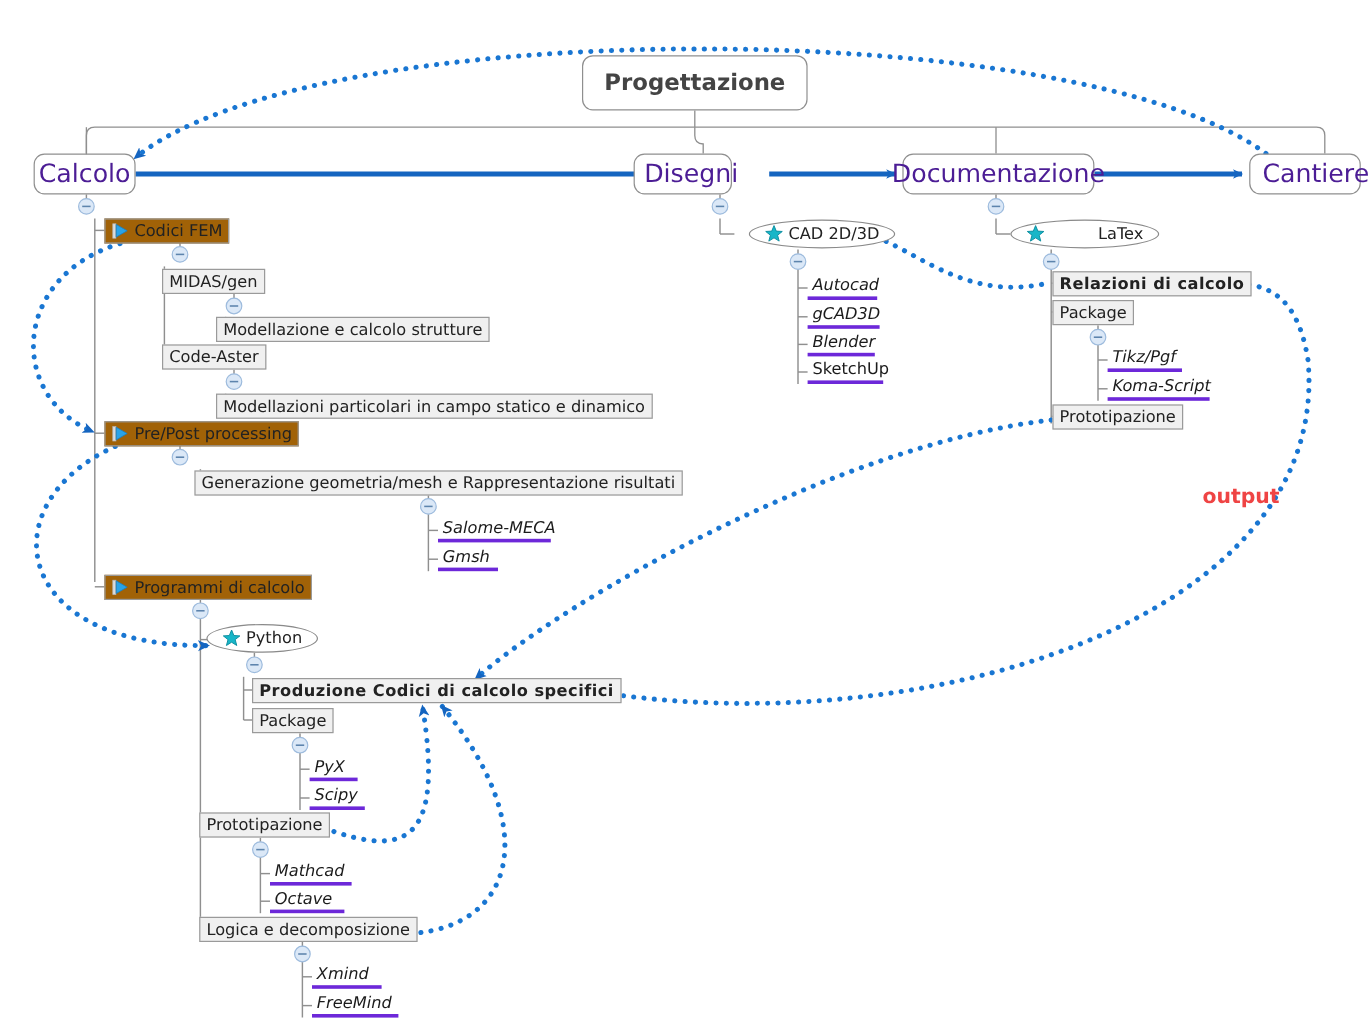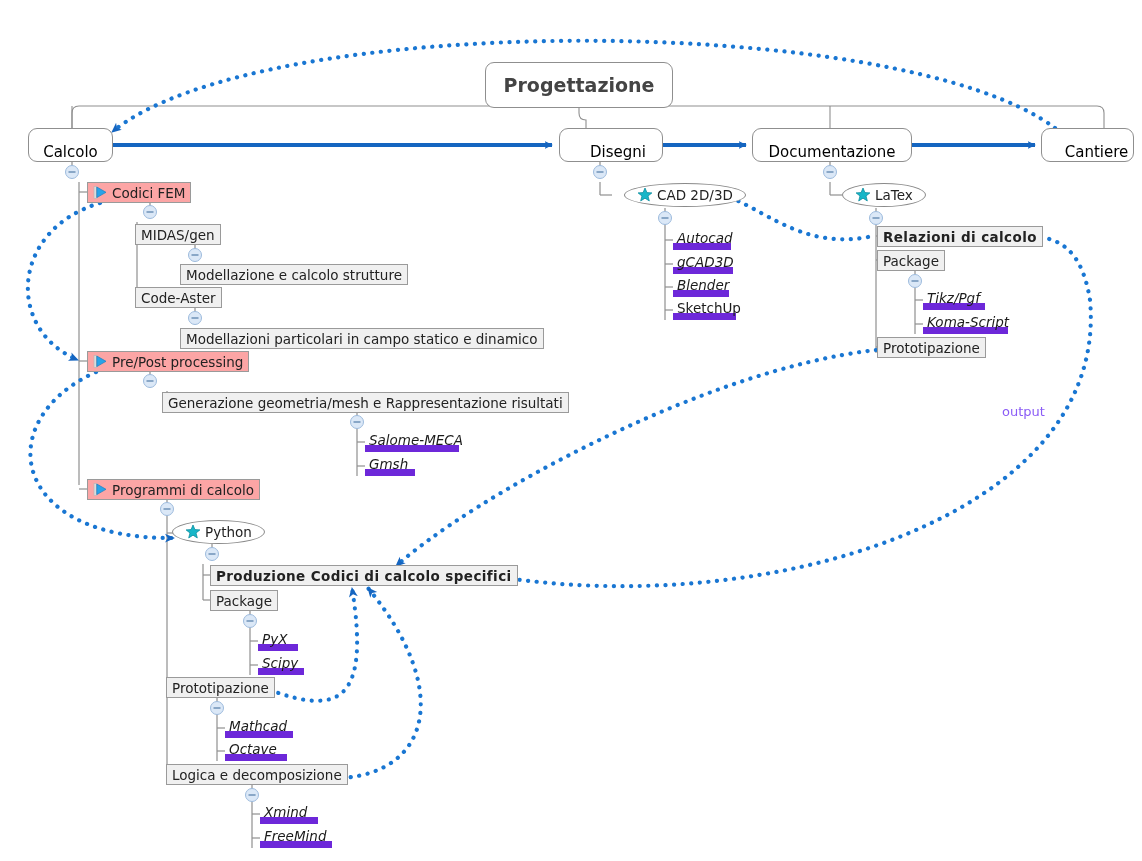--- a/index.html
+++ b/index.html
@@ -7,44 +7,44 @@
        font-family:"DejaVu Sans","Liberation Sans",sans-serif;}
   #stage{position:absolute;left:0;top:0;width:1142px;height:861px;}
   svg#wires{position:absolute;left:0;top:0;width:1142px;height:861px;pointer-events:none;}
 
   .node{position:absolute;box-sizing:border-box;white-space:nowrap;
         display:flex;align-items:center;}
 
   
   .rbox{border:1px solid #8f8f8f;border-radius:9px;background:#ffffff;
         color:#3a3a3a;padding:0 14px;height:34px;justify-content:center;}
-  .rbox.root{height:46px;font-size:19px;font-weight:bold;padding:0 26px;color:#444;margin-top:16px;}
-  .rbox.lvl1{font-size:15px;color:#000000;align-items:flex-end;}
-
-  
-  .pbox{border:1px solid #9a9a9a;background:#fca5a5;color:#222;
+  .rbox.root{height:46px;font-size:19px;font-weight:bold;padding:0 26px;color:#444;}
+  .rbox.lvl1{font-size:21px;color:#4c1d95;}
+
+  
+  .pbox{border:1px solid #9a9a9a;background:#a16207;color:#222;
         font-size:13.5px;height:21px;padding:0 5px;}
   
   .gbox{border:1px solid #9a9a9a;background:#f0f0f0;color:#222;
         font-size:13.5px;height:21px;padding:0 5px;}
   .gbox.bold{font-weight:bold;letter-spacing:.4px;}
 
   
   .ebox{border:1px solid #8a8a8a;border-radius:50%/50%;background:#ffffff;
         color:#222;font-size:13.5px;height:24px;padding:0 12px;}
 
   
   .leaf{font-style:italic;font-size:13.5px;color:#1b1b1b;height:20px;
-        border-bottom:7px solid #6d28d9;padding:0 3px 0 4px;align-items:flex-start;}
+        border-bottom:3px solid #6d28d9;padding:0 3px 0 4px;align-items:flex-start;}
   .leaf.upright{font-style:normal;}
 
   .ico{display:inline-block;flex:0 0 auto;margin-right:4px;line-height:0;}
   .lbl{display:inline-block;}
 
-  .edge-label{position:absolute;font-size:13px;color:#8b5cf6;background:transparent;}
+  .edge-label{position:absolute;font-size:17px;color:#ef4444;background:transparent;font-weight:bold;}
 </style>
 </head>
 <body>
 
 <div id="stage">
 
   <svg id="wires" viewBox="0 0 1142 861">
     <defs>
       <marker id="bArrow" markerWidth="9" markerHeight="9" refX="7.5" refY="4.5" orient="auto" markerUnits="userSpaceOnUse">
         <path d="M0,0.6 L8.4,4.5 L0,8.4 L2.2,4.5 Z" fill="#1565c0"></path>
@@ -209,21 +209,21 @@
     </g>
   </svg>
 
   <div class="node rbox root" style="left:485px;top:46px;width:188px;">
     <span class="lbl">Progettazione</span>
   </div>
 
   <div class="node rbox lvl1" style="left:28px;top:128px;width:85px;">
     <span class="lbl">Calcolo</span>
   </div>
-  <div class="node rbox lvl1" style="left:559px;top:128px;width:104px;padding-left:28px;">
+  <div class="node rbox lvl1" style="left:528px;top:128px;width:82px;padding-left:28px;">
     <span class="lbl">Disegni</span>
   </div>
   <div class="node rbox lvl1" style="left:752px;top:128px;width:160px;">
     <span class="lbl">Documentazione</span>
   </div>
   <div class="node rbox lvl1" style="left:1041px;top:128px;width:93px;padding-left:32px;">
     <span class="lbl">Cantiere</span>
   </div>
 
   <div class="node pbox" style="left:87px;top:182px;">
@@ -337,21 +337,21 @@
   <div class="node leaf" style="left:673px;top:254px;width:60px;">
     <span class="lbl">gCAD3D</span>
   </div>
   <div class="node leaf" style="left:673px;top:277px;width:56px;">
     <span class="lbl">Blender</span>
   </div>
   <div class="node leaf upright" style="left:673px;top:300px;width:63px;">
     <span class="lbl">SketchUp</span>
   </div>
 
-  <div class="node ebox" style="left:842px;top:183px;">
+  <div class="node ebox" style="left:842px;top:183px;gap:40px;">
     <span class="ico">
       <svg width="16" height="16" viewBox="0 0 16 16">
         <path d="M8,1 L9.9,5.6 L14.9,5.9 L11,9 L12.3,13.9 L8,11.2 L3.7,13.9 L5,9 L1.1,5.9 L6.1,5.6 Z" fill="#17b6c8" stroke="#0d8ea0" stroke-width="0.8" stroke-linejoin="round"></path>
       </svg>
     </span>
     <span class="lbl">LaTex</span>
   </div>
 
   <div class="node gbox bold" style="left:877px;top:226px;">
     <span class="lbl">Relazioni di calcolo</span>

